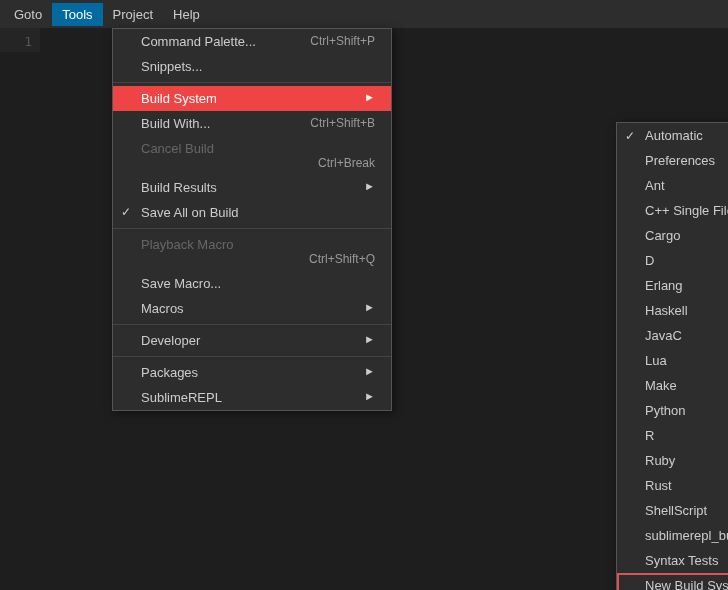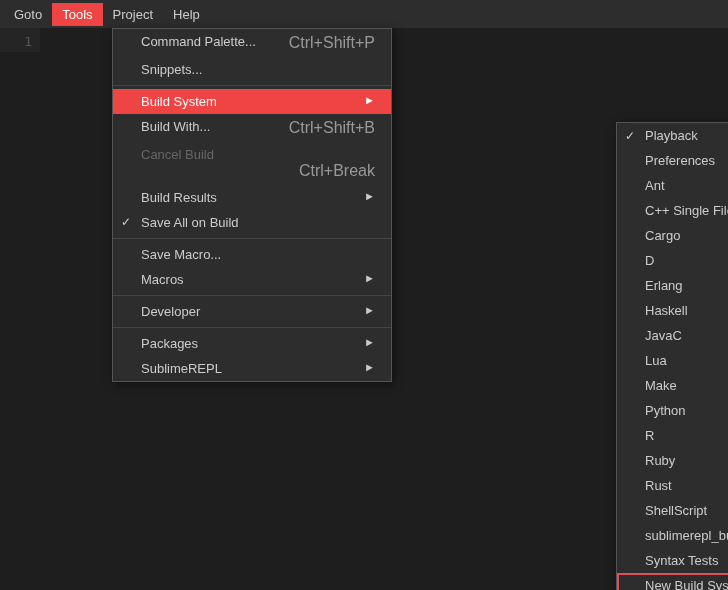--- a/index.html
+++ b/index.html
@@ -23,21 +23,21 @@
       position: relative;
       z-index: 100;
     }
     .menubar-item {
       color: #cccccc;
       padding: 4px 10px;
       cursor: pointer;
       font-size: 13px;
     }
     .menubar-item.active {
-      background: #ef4444;
+      background: #0369a1;
       color: #ffffff;
     }
 
     
     .editor-area {
       background: #1e1e1e;
       position: absolute;
       top: 28px;
       left: 0;
       right: 0;
@@ -87,21 +87,21 @@
       color: #fff;
     }
     .menu-item.disabled {
       color: #666;
       cursor: default;
       flex-direction: column;
     }
     .menu-item .shortcut {
       margin-left: auto;
       color: #999;
-      font-size: 16px;
+      font-size: 12px;
     }
     .menu-item .check {
       position: absolute;
       left: 8px;
       font-size: 12px;
     }
     .menu-item .arrow {
       margin-left: auto;
       font-size: 11px;
     }
@@ -217,20 +217,24 @@
         <span class="arrow">►</span>
       </div>
 
       <div class="menu-item">
         <span class="check">✓</span>
         <span>Save All on Build</span>
       </div>
       <div class="menu-separator"></div>
 
 
+      <div class="menu-item disabled">
+        <span>Playback Macro</span>
+        <span class="shortcut">Ctrl+Shift+Q</span>
+      </div>
 
       <div class="menu-item">
         <span>Save Macro...</span>
       </div>
 
       <div class="menu-item">
         <span>Macros</span>
         <span class="arrow">►</span>
       </div>
       <div class="menu-separator"></div>
@@ -252,21 +256,21 @@
       </div>
 
     </div>
   </div>
 
   <div class="submenu-wrapper">
     <div class="build-system-menu">
 
       <div class="submenu-item">
         <span class="check">✓</span>
-        <span>Playback</span>
+        <span>Automatic</span>
       </div>
       <div class="submenu-item">
         <span>Preferences</span>
       </div>
       <div class="submenu-item">
         <span>Ant</span>
       </div>
       <div class="submenu-item">
         <span>C++ Single File</span>
       </div>

